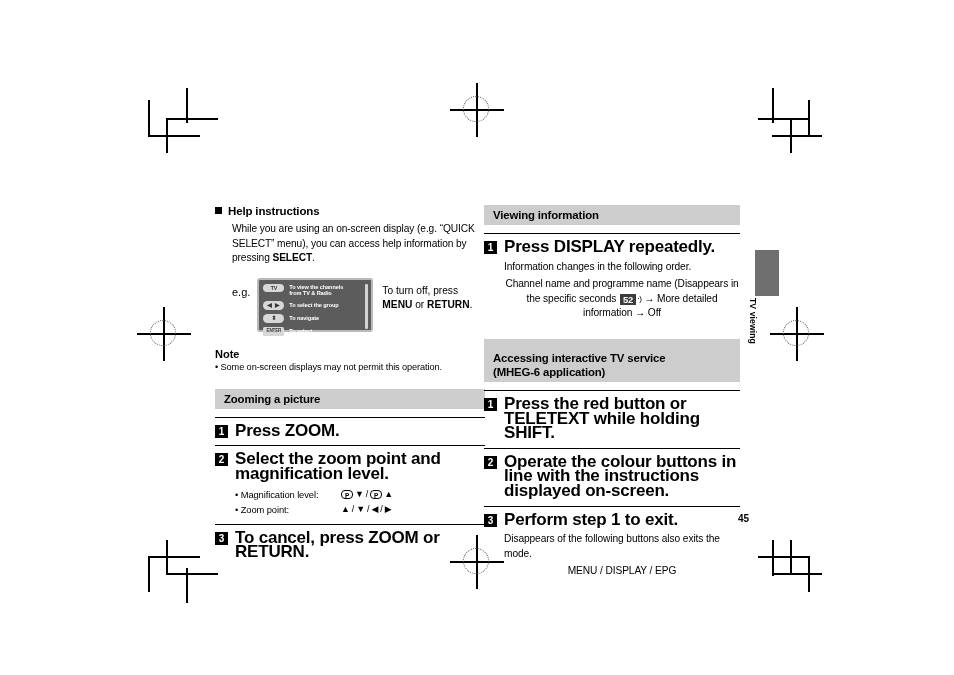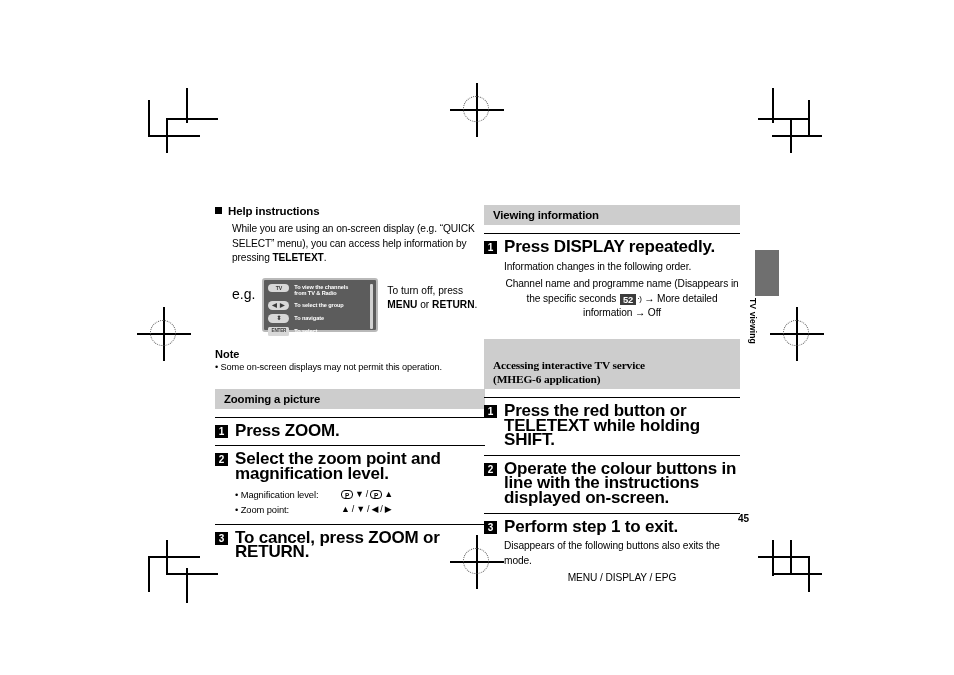--- a/index.html
+++ b/index.html
@@ -63,21 +63,21 @@
   .para b { font-weight: bold; }
 
   
   .eg-wrap {
     margin-top: 12px;
     margin-left: 17px;
     display: flex;
     align-items: flex-start;
   }
   .eg-label {
-    font-size: 14px;
+    font-size: 11px;
     margin-top: 8px;
     margin-right: 7px;
   }
   .osd {
     width: 116px;
     height: 54px;
     background: #5c5c5c;
     border: 2px solid #b9b9b9;
     border-radius: 3px;
     padding: 4px 3px 3px 4px;
@@ -146,21 +146,21 @@
   
   .sec-bar {
     background: #cdcdcd;
     font-size: 11.4px;
     font-weight: bold;
     padding: 3px 0 3px 9px;
     margin-top: 17px;
     letter-spacing: -0.15px;
     line-height: 14px;
   }
-  .sec-bar.two-line { padding-top: 19px; padding-bottom: 3px; font-family: Liberation Serif, serif; }
+  .sec-bar.two-line { padding-top: 12px; padding-bottom: 3px; }
 
   
   .step {
     border-top: 1.3px solid #000;
     padding-top: 6px;
     padding-bottom: 7px;
     display: flex;
     align-items: flex-start;
   }
   .step.first { border-top: 1.3px solid #000; }
@@ -316,21 +316,21 @@
 <div class="page">
 
   <div class="col-left">
 
     <div class="sq-head">
       <span class="sq"></span>
       <span>Help instructions</span>
     </div>
 
     <div class="para">
-      <span>While you are using an on-screen display (e.g. “QUICK SELECT” menu), you can access help information by pressing </span><b>TELETEXT</b><span>.</span>
+      <span>While you are using an on-screen display (e.g. “QUICK SELECT” menu), you can access help information by pressing </span><b>SELECT</b><span>.</span>
     </div>
 
     <div class="eg-wrap">
       <div class="eg-label">e.g.</div>
 
       <div class="osd">
         <div class="scrollbar"></div>
 
         <div class="osd-row tall">
           <span class="osd-key">TV</span>

